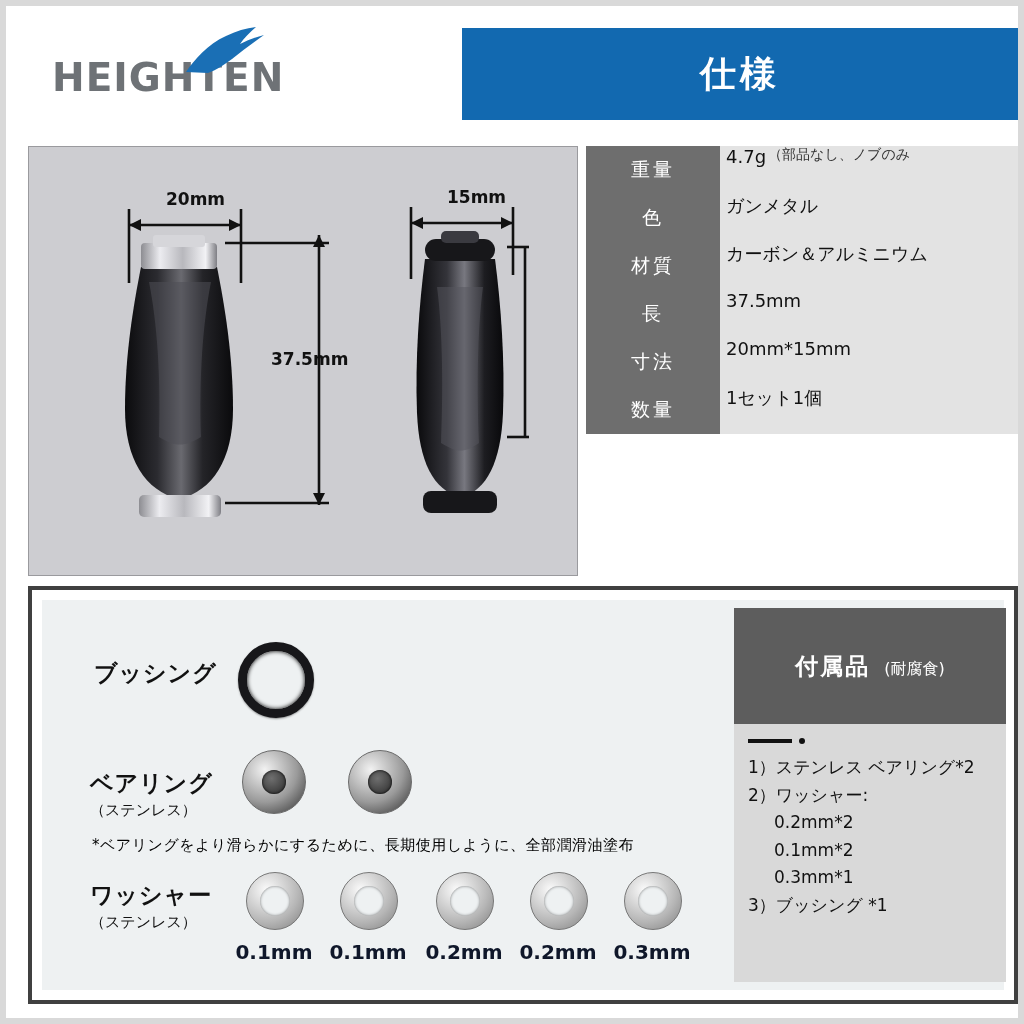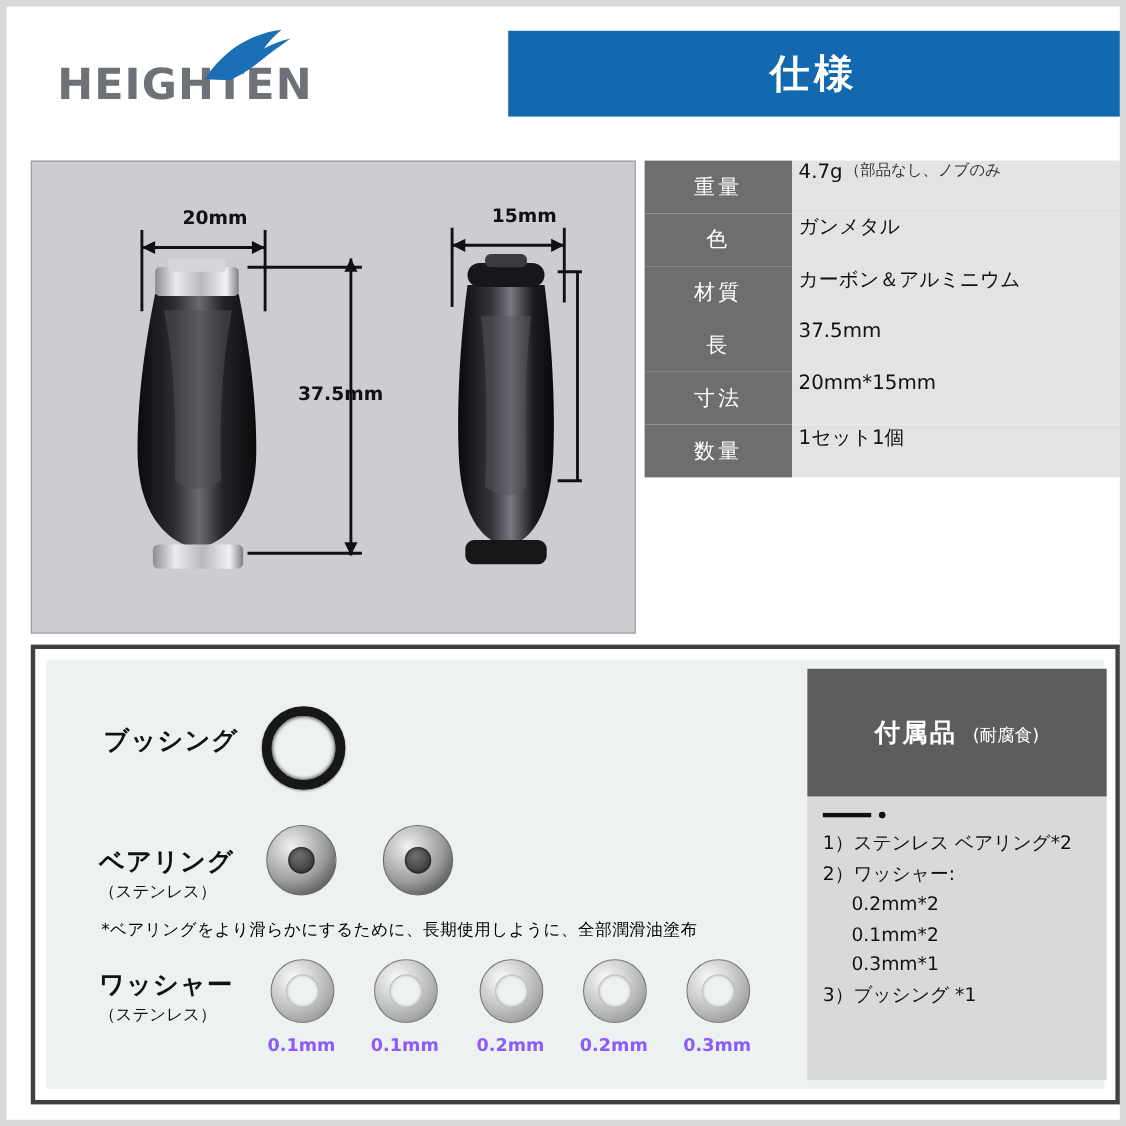--- a/index.html
+++ b/index.html
@@ -49,21 +49,21 @@
     left: 130px;
     top: -28px;
     width: 86px;
     height: 48px;
   }
   .spec-banner {
     position: absolute;
     left: 456px;
     top: 22px;
     width: 556px;
-    height: 78px;
+    height: 92px;
     background: #1269b0;
     display: flex;
     align-items: center;
     justify-content: center;
   }
   .spec-banner-text {
     color: #ffffff;
     font-size: 36px;
     font-weight: bold;
     letter-spacing: 4px;
@@ -231,23 +231,23 @@
   .w2 { left: 298px; top: 272px; }
   .w3 { left: 394px; top: 272px; }
   .w4 { left: 488px; top: 272px; }
   .w5 { left: 582px; top: 272px; }
 
   .w-cap {
     position: absolute;
     top: 340px;
     width: 84px;
     text-align: center;
-    font-size: 16px;
-    font-weight: bold;
-    color: #8b5cf6;
+    font-size: 20px;
+    font-weight: bold;
+    color: #0f172a;
   }
   .c1 { left: 190px; }
   .c2 { left: 284px; }
   .c3 { left: 380px; }
   .c4 { left: 474px; }
   .c5 { left: 568px; }
 
   
   .included {
     position: absolute;

